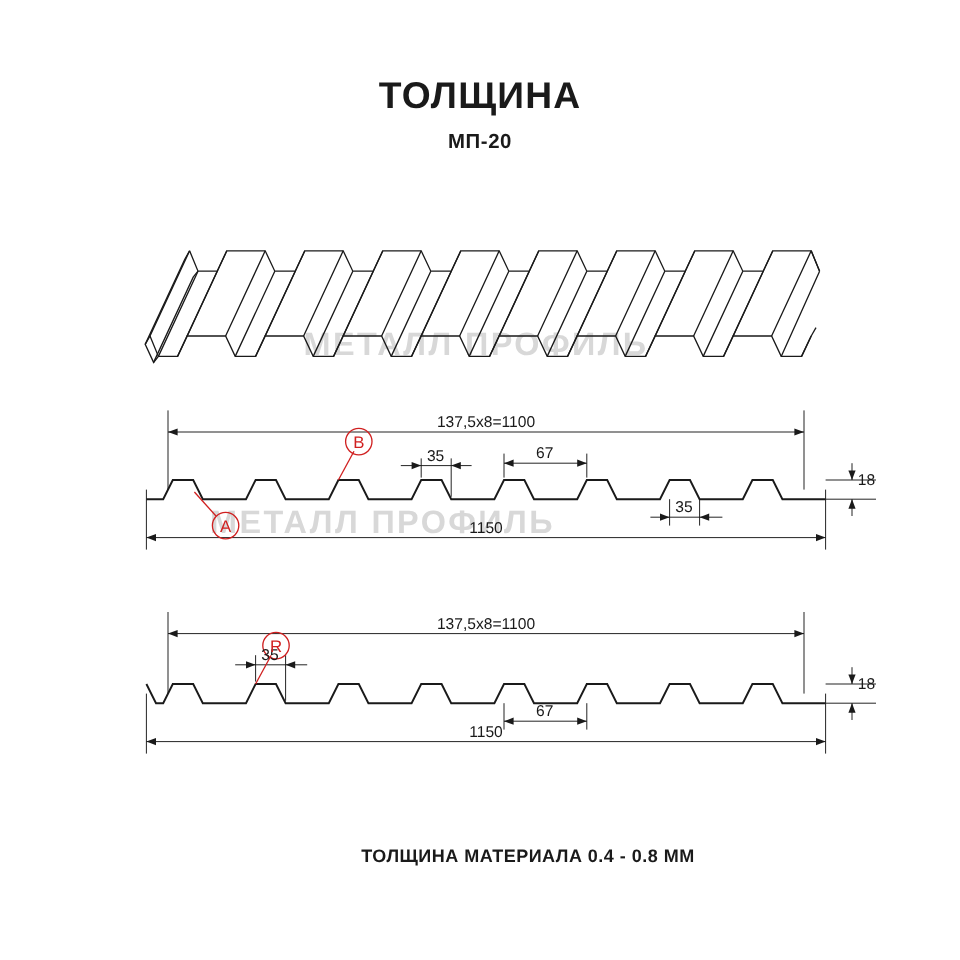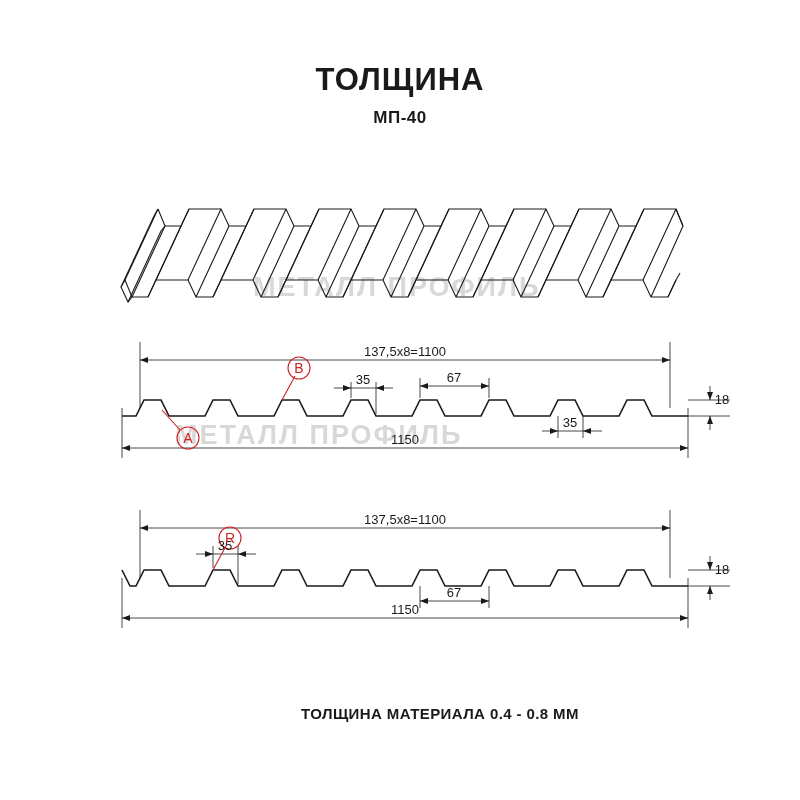--- a/index.html
+++ b/index.html
@@ -81,21 +81,21 @@
     font-weight: normal;
   }
 </style>
 </head>
 <body>
 
 <div class="sheet">
 
   <div class="title-block">
     <div class="title-main">ТОЛЩИНА</div>
-    <div class="title-sub">МП-40</div>
+    <div class="title-sub">МП-20</div>
   </div>
 
   <div class="wm wm1">МЕТАЛЛ ПРОФИЛЬ</div>
   <div class="wm wm2">МЕТАЛЛ ПРОФИЛЬ</div>
 
   <svg class="iso" style="position:absolute; left:110px; top:185px;" width="580" height="130" viewBox="0 0 580 130">
     <g fill="none" stroke="#1a1a1a" stroke-width="1.1" stroke-linejoin="miter">
 
       <path d="M15,95 L22,112 L38,112 L46,95 L78,95 L86,112 L103,112 L111,95 L143,95 L151,112 L168,112 L176,95 L208,95 L216,112 L233,112 L241,95 L273,95 L281,112 L298,112 L306,95 L338,95 L346,112 L363,112 L371,95 L403,95 L411,112 L428,112 L436,95 L468,95 L476,112 L493,112 L501,95 L533,95 L541,112 L558,112 L566,95"></path>
 

